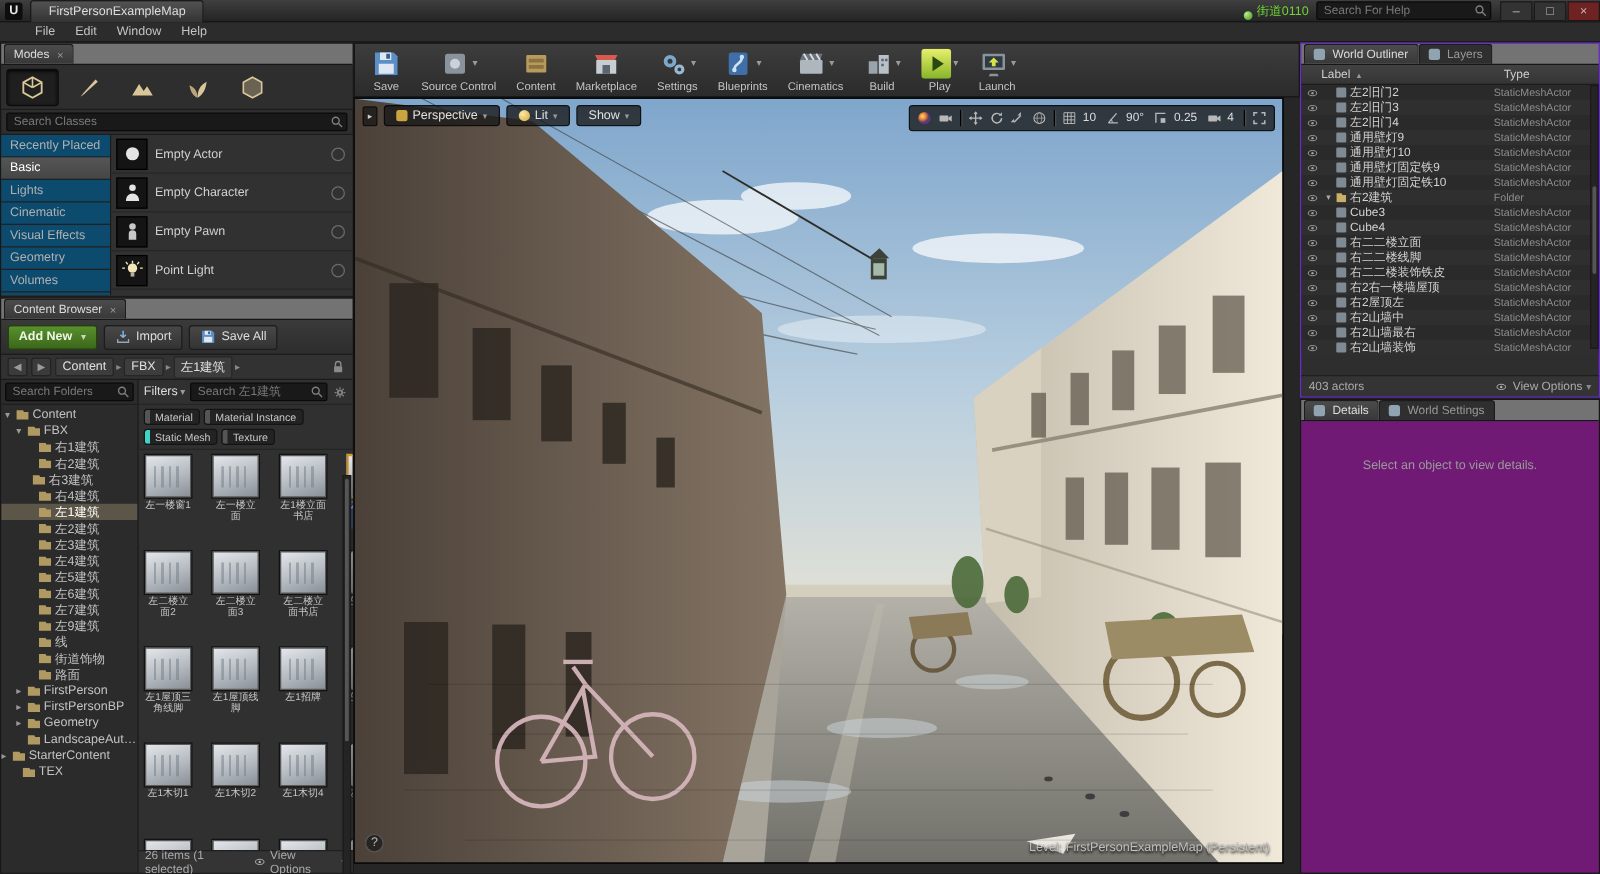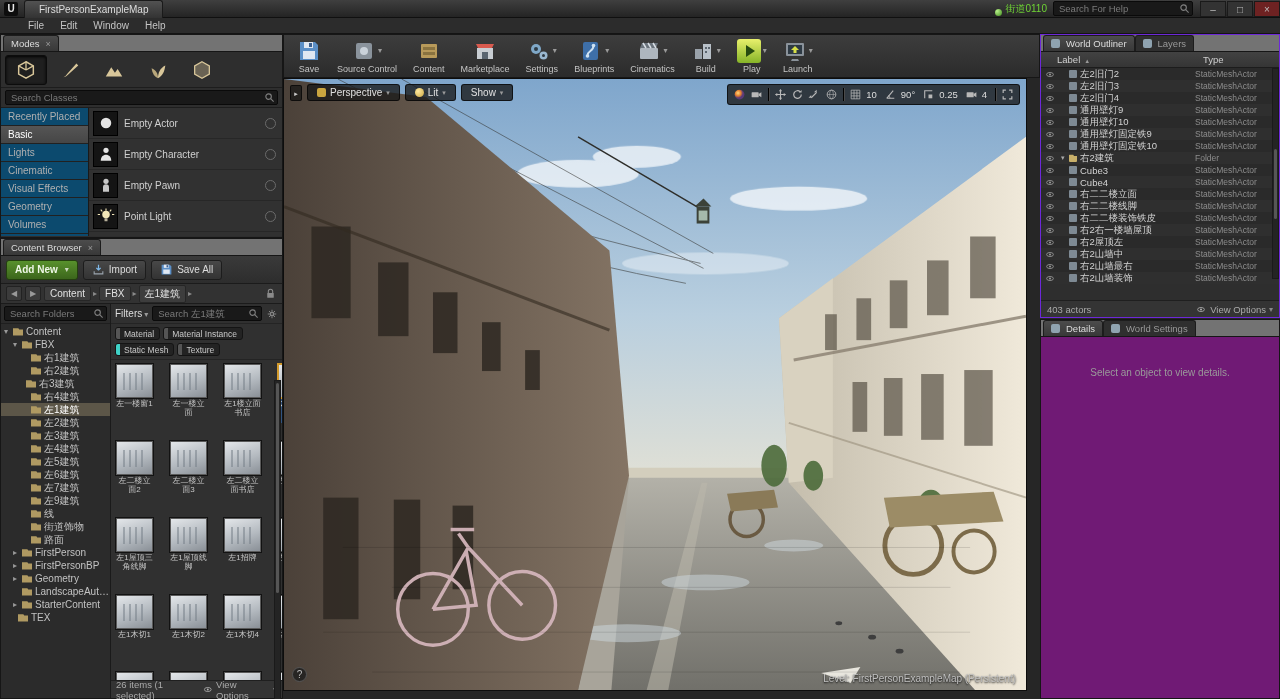--- a/index.html
+++ b/index.html
@@ -641,21 +641,21 @@
               <span class="t-folder"></span>
               <span class="t-label">Geometry</span>
             </div>
 
             <div class="tree-row" style="padding-left: 12px;">
               <span class="t-arrow"></span>
               <span class="t-folder"></span>
               <span class="t-label">LandscapeAutoM</span>
             </div>
 
-            <div class="tree-row" style="padding-left: 12px;">
+            <div class="tree-row" style="">
               <span class="t-arrow col"></span>
               <span class="t-folder"></span>
               <span class="t-label">StarterContent</span>
             </div>
 
             <div class="tree-row" style="padding-left: 8px;">
               <span class="t-arrow"></span>
               <span class="t-folder"></span>
               <span class="t-label">TEX</span>
             </div>

